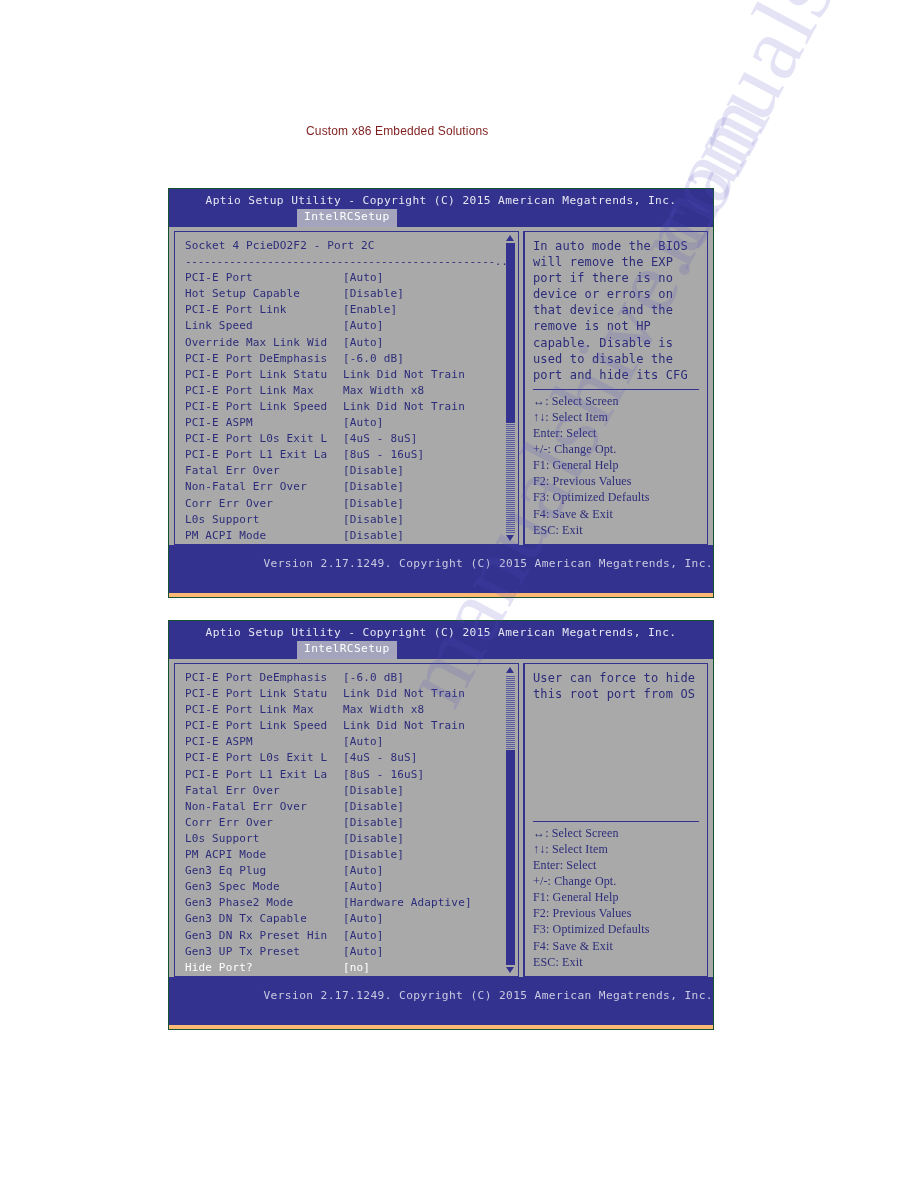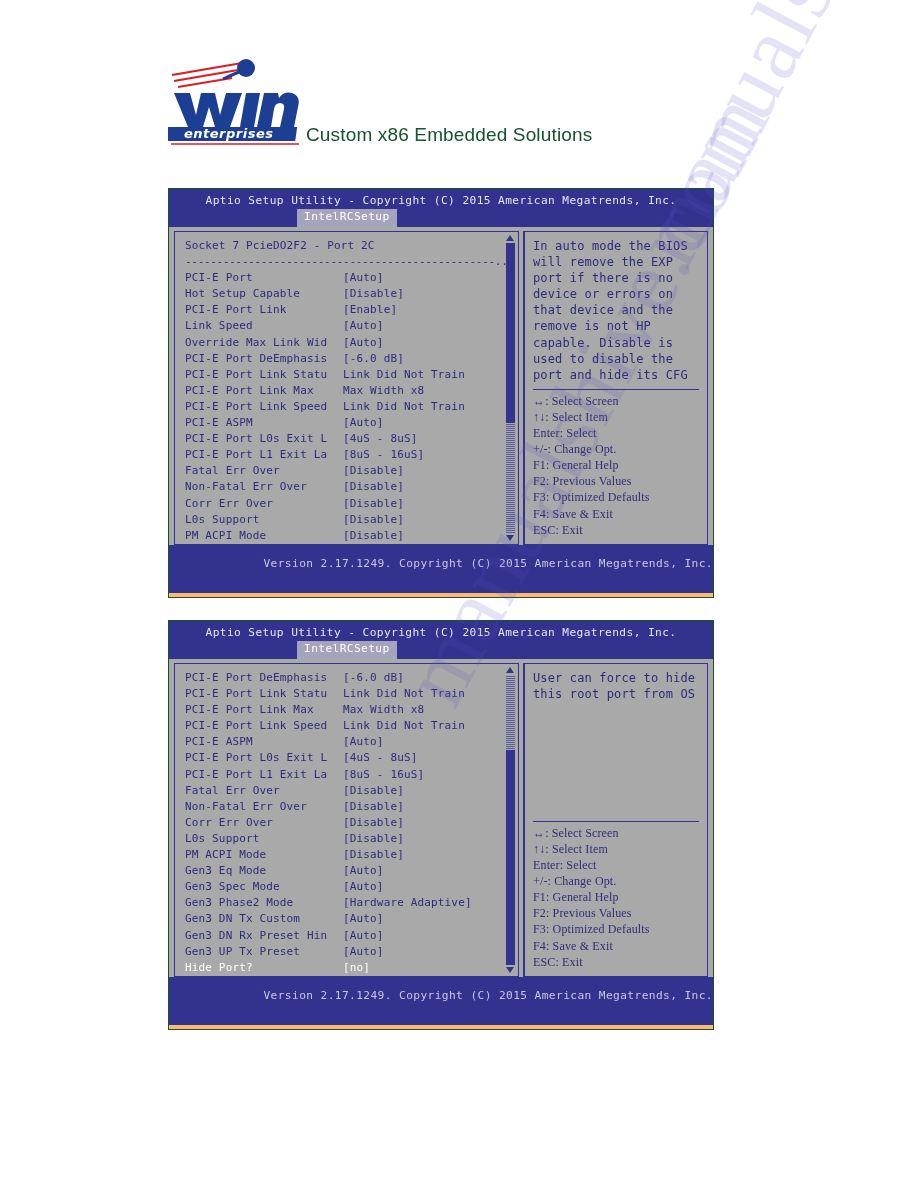--- a/index.html
+++ b/index.html
@@ -51,22 +51,22 @@
     top: 0;
     width: 135px;
     height: 88px;
   }
   .logo svg { display: block; }
   .tagline {
     position: absolute;
     left: 138px;
     top: 67px;
     font-family: "Liberation Sans", sans-serif;
-    font-size: 19px;
-    color: #14532d;
+    font-size: 12px;
+    color: #7f1d1d;
     letter-spacing: 0.15px;
     white-space: nowrap;
   }
 
   
   .bios {
     position: absolute;
     left: 168px;
     width: 546px;
     background: #fdba74;
@@ -222,56 +222,33 @@
 </style>
 </head>
 <body>
 
 <div class="watermark">
   <div class="wm-text wm-1">manualshive.com</div>
   <div class="wm-text wm-2">manualshive.com</div>
 </div>
 
 <div class="letterhead">
-  <div class="logo">
-    <svg width="135" height="88" viewBox="0 0 135 88" xmlns="http://www.w3.org/2000/svg">
-
-      <path d="M4 18 L74 6" stroke="#e01b22" stroke-width="2.2" fill="none"></path>
-      <path d="M6 24 L70 13" stroke="#e01b22" stroke-width="2.2" fill="none"></path>
-      <path d="M10 30 L64 21" stroke="#e01b22" stroke-width="2.2" fill="none"></path>
-      <circle cx="78" cy="11" r="9" fill="#1c3f94"></circle>
-      <path d="M55 22 Q68 16 74 14" stroke="#1c3f94" stroke-width="3" fill="none"></path>
-
-      <g fill="#1c3f94">
-        <path d="M6 36 L22 36 L28 58 L33 36 L47 36 L52 58 L58 36 L74 36
-                 L62 70 L47 70 L41 50 L35 70 L20 70 Z"></path>
-        <path d="M78 36 L92 36 L86 70 L72 70 Z"></path>
-        <path d="M96 36 L110 36 L111 41 Q116 34 124 36 Q133 39 130 50
-                 L126 70 L112 70 L116 52 Q117 46 112 46 Q107 46 106 52
-                 L103 70 L89 70 Z"></path>
-      </g>
-
-      <path d="M2 70 L132 70 L132 84 L2 84 Z" fill="#1c3f94" transform="skewX(-8) translate(7,0)"></path>
-      <text x="16" y="81" font-family="DejaVu Sans, sans-serif" font-size="13" font-style="italic" font-weight="bold" fill="#ffffff" letter-spacing="0.5">enterprises</text>
-      <path d="M3 87 L131 87" stroke="#e01b22" stroke-width="1.6" fill="none"></path>
-    </svg>
-  </div>
   <div class="tagline">Custom x86 Embedded Solutions</div>
 </div>
 
 <div class="bios bios-1">
   <div class="bios-header">
     <div class="bios-title">Aptio Setup Utility - Copyright (C) 2015 American Megatrends, Inc.</div>
     <div class="bios-tab">IntelRCSetup</div>
   </div>
   <div class="bios-body">
     <div class="panel-left">
       <div class="opt-list">
         <div class="opt-row header-line">
-          <span>Socket 7 PcieDO2F2 - Port 2C</span>
+          <span>Socket 4 PcieDO2F2 - Port 2C</span>
         </div>
       </div>
       <div class="opt-sep">-------------------------------------------------...</div>
       <div class="opt-list" id="s1-rows">
           <div class="opt-row">
             <span class="opt-label">PCI-E Port</span>
             <span class="opt-value">[Auto]</span>
           </div>
           <div class="opt-row">
             <span class="opt-label">Hot Setup Capable</span>
@@ -427,33 +404,33 @@
           </div>
           <div class="opt-row">
             <span class="opt-label">L0s Support</span>
             <span class="opt-value">[Disable]</span>
           </div>
           <div class="opt-row">
             <span class="opt-label">PM ACPI Mode</span>
             <span class="opt-value">[Disable]</span>
           </div>
           <div class="opt-row">
-            <span class="opt-label">Gen3 Eq Mode</span>
+            <span class="opt-label">Gen3 Eq Plug</span>
             <span class="opt-value">[Auto]</span>
           </div>
           <div class="opt-row">
             <span class="opt-label">Gen3 Spec Mode</span>
             <span class="opt-value">[Auto]</span>
           </div>
           <div class="opt-row">
             <span class="opt-label">Gen3 Phase2 Mode</span>
             <span class="opt-value">[Hardware Adaptive]</span>
           </div>
           <div class="opt-row">
-            <span class="opt-label">Gen3 DN Tx Custom</span>
+            <span class="opt-label">Gen3 DN Tx Capable</span>
             <span class="opt-value">[Auto]</span>
           </div>
           <div class="opt-row">
             <span class="opt-label">Gen3 DN Rx Preset Hin</span>
             <span class="opt-value">[Auto]</span>
           </div>
           <div class="opt-row">
             <span class="opt-label">Gen3 UP Tx Preset</span>
             <span class="opt-value">[Auto]</span>
           </div>

